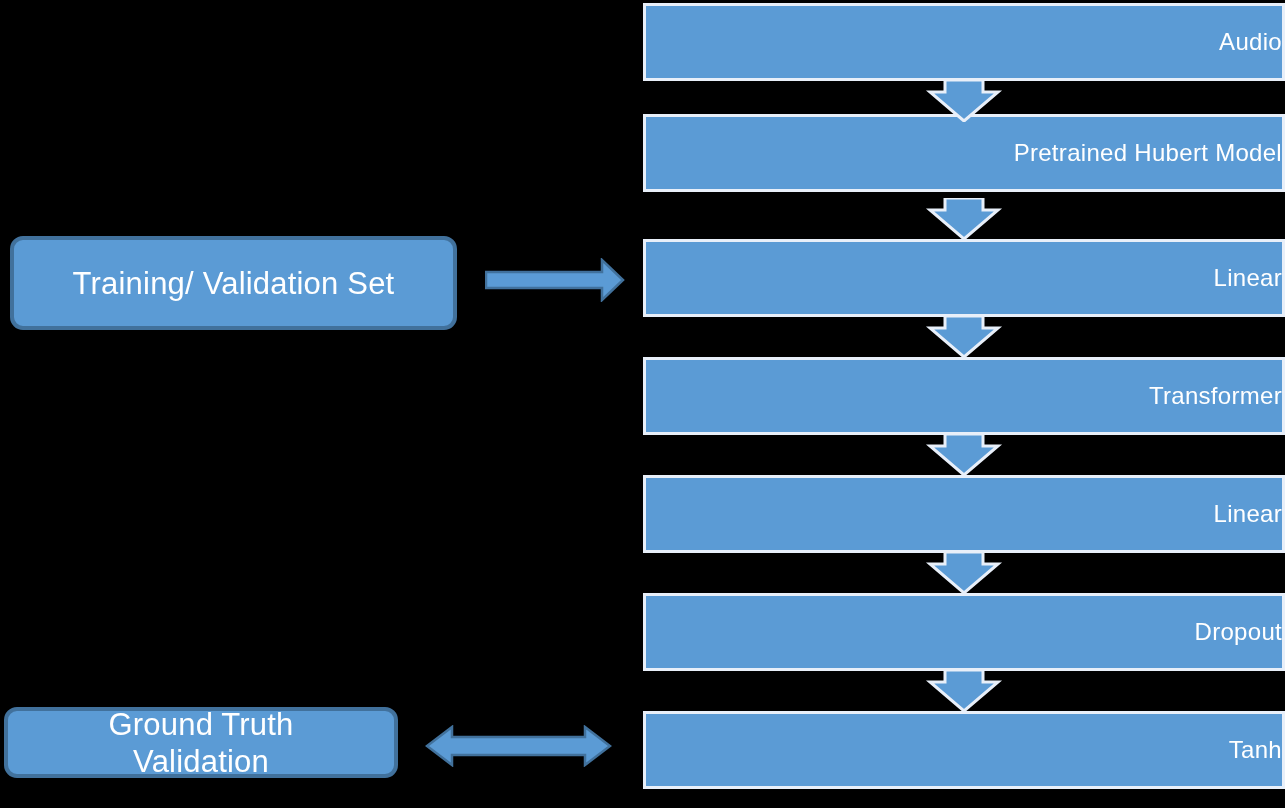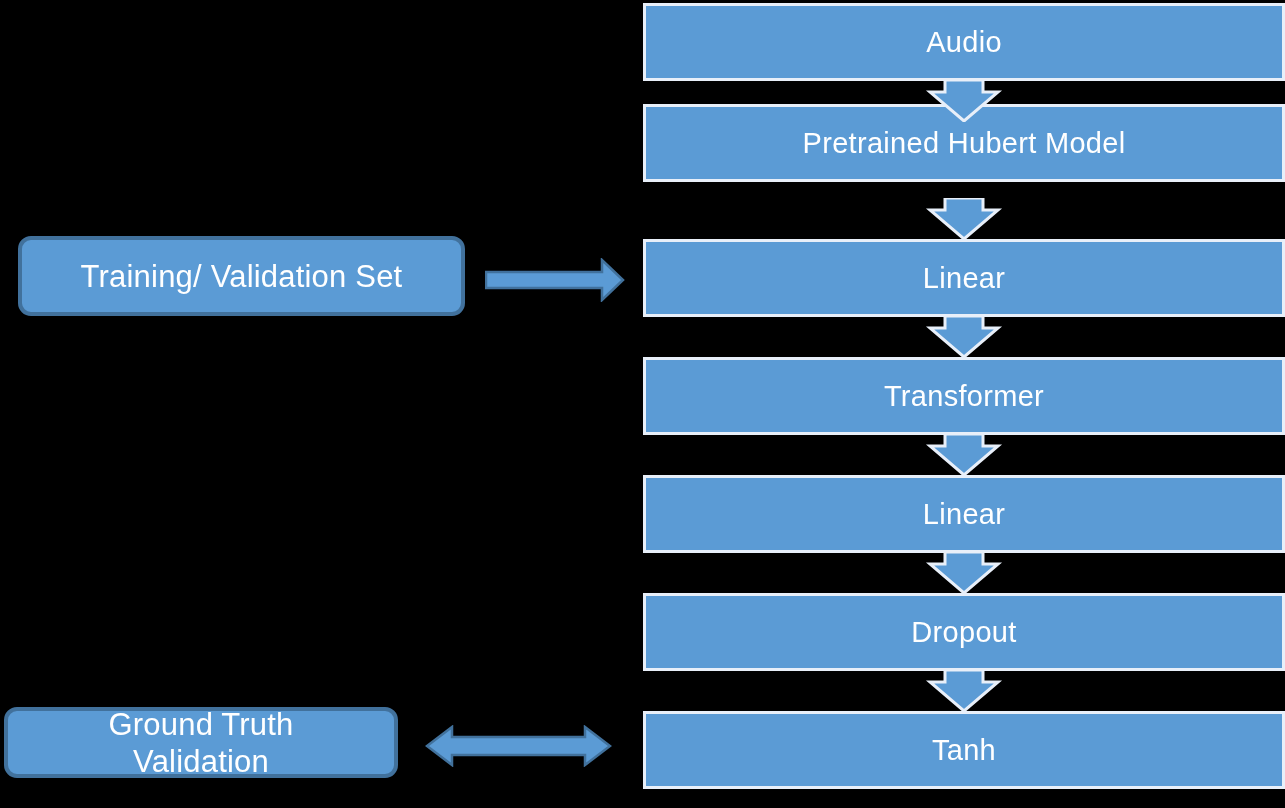--- a/index.html
+++ b/index.html
@@ -18,23 +18,23 @@
     background:var(--bg);
     overflow:hidden;
   }
   
   .flow-box{
     position:absolute;
     left:643px;
     width:642px;height:78px;
     background:var(--box-fill);
     border:3px solid var(--flow-border-light);
-    display:flex;align-items:center;justify-content:center;
+    display:flex;align-items:center;justify-content:flex-end;
     color:var(--text);
-    font-size:29px;
+    font-size:24px;
     letter-spacing:.3px;
   }
   
   .side-box{
     position:absolute;
     background:var(--box-fill);
     border:4px solid var(--box-border-dark);
     border-radius:13px;
     display:flex;flex-direction:column;align-items:center;justify-content:center;
     color:var(--text);
@@ -59,21 +59,21 @@
   }
 </style>
 </head>
 <body>
 
 <div class="canvas">
 
   <div class="flow-box" style="top:3px">
     <span>Audio</span>
   </div>
-  <div class="flow-box" style="top:104px">
+  <div class="flow-box" style="top:114px">
     <span>Pretrained Hubert Model</span>
   </div>
   <div class="flow-box" style="top:239px">
     <span>Linear</span>
   </div>
   <div class="flow-box" style="top:357px">
     <span>Transformer</span>
   </div>
   <div class="flow-box" style="top:475px">
     <span>Linear</span>
@@ -97,21 +97,21 @@
   <svg class="arrow-svg down-arrow" style="left:922px;top:434px" width="84" height="42" viewBox="0 0 84 42">
     <polygon points="23,0 23,12 8,12 42,41 76,12 61,12 61,0"></polygon>
   </svg>
   <svg class="arrow-svg down-arrow" style="left:922px;top:552px" width="84" height="42" viewBox="0 0 84 42">
     <polygon points="23,0 23,12 8,12 42,41 76,12 61,12 61,0"></polygon>
   </svg>
   <svg class="arrow-svg down-arrow" style="left:922px;top:670px" width="84" height="42" viewBox="0 0 84 42">
     <polygon points="23,0 23,12 8,12 42,41 76,12 61,12 61,0"></polygon>
   </svg>
 
-  <div class="side-box" style="left:18px;top:236px;width:447px;height:80px">
+  <div class="side-box" style="left:10px;top:236px;width:447px;height:94px">
     <span class="line">Training/ Validation Set</span>
   </div>
 
   <svg class="arrow-svg h-arrow" style="left:485px;top:258px" width="140" height="44" viewBox="0 0 140 44">
     <polygon points="1,14 117,14 117,2 138,22 117,42 117,30 1,30"></polygon>
   </svg>
 
   <div class="side-box" style="left:4px;top:707px;width:394px;height:71px">
     <span class="line">Ground Truth</span>
     <span class="line">Validation</span>

